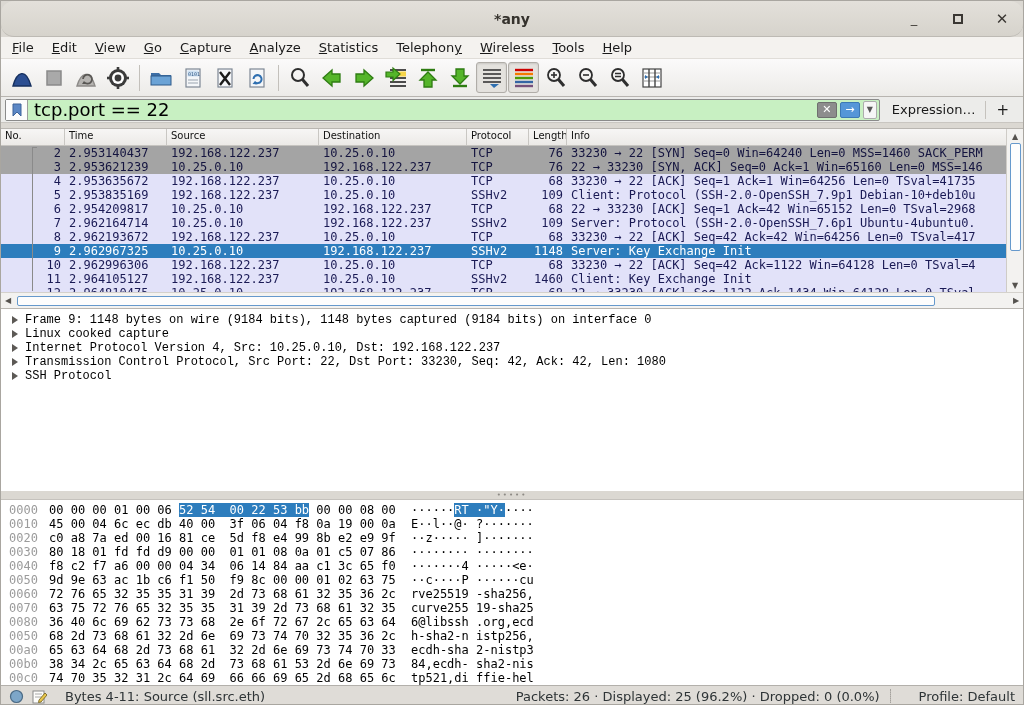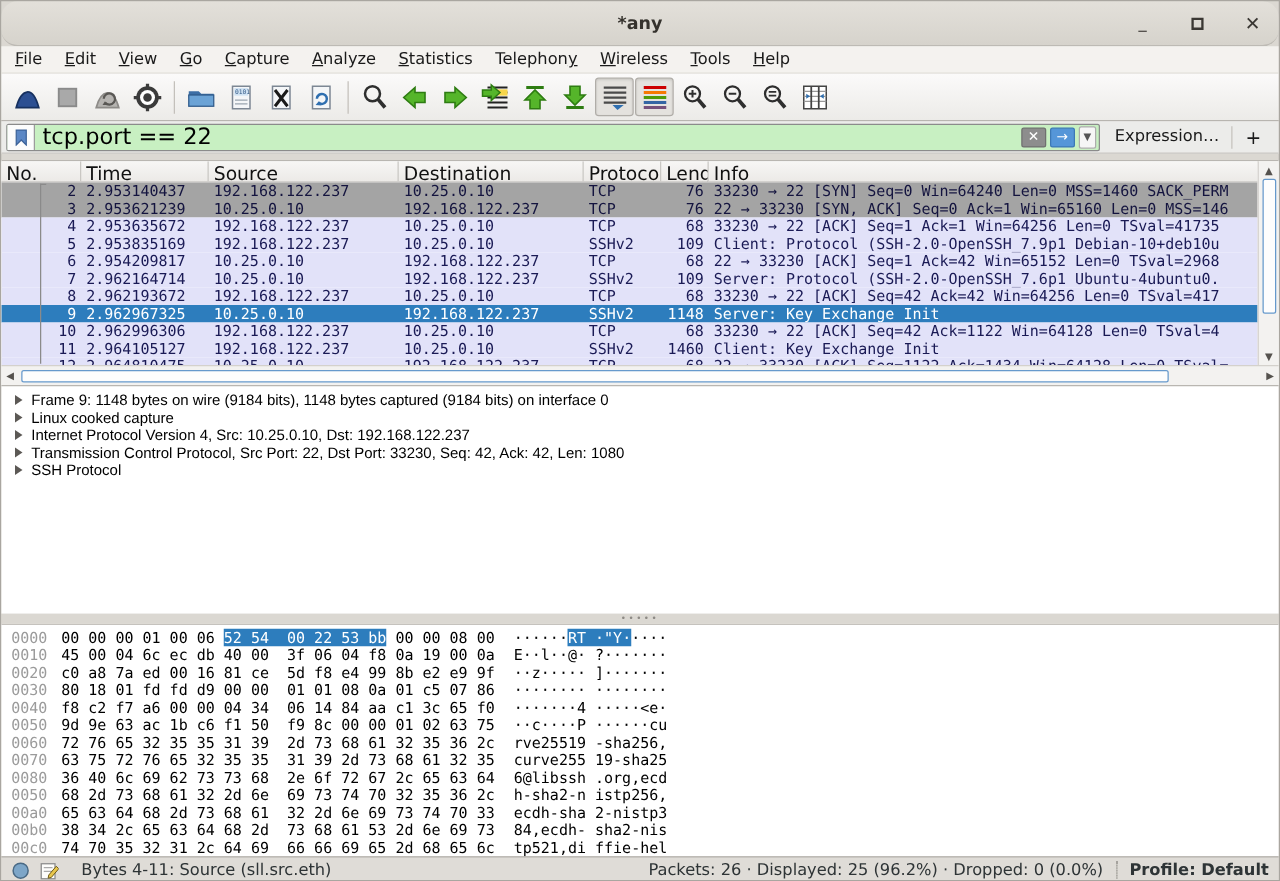--- a/index.html
+++ b/index.html
@@ -33,58 +33,58 @@
   .ff-apply { background:#5596d8; border:1px solid #3c78b5; }
   .ff-caret { width:14px; height:18px; background:#f6f6f6; border:1px solid #adadad; border-radius:2px; color:#555; font-size:8px; display:flex; align-items:center; justify-content:center; margin-right:2px; }
   .expr-label { font-size:13px; color:#1a1a1a; padding:0 10px 0 12px; }
   .fsep { width:1px; height:18px; background:#c5c2bd; }
   .plus-btn { font-size:15px; color:#1a1a1a; padding:0 10px; }
 
   
   .plist-wrap { margin-top:5px; background:#fff; }
   .plist { display:flex; height:164px; border-top:1px solid #b9b6b1; }
   .plist-main { flex:1; overflow:hidden; position:relative; }
-  .plist-header { display:flex; height:17px; background:linear-gradient(#f7f6f5,#eceae7); border-bottom:1px solid #c6c4c0; font-size:15px; color:#111; }
+  .plist-header { display:flex; height:17px; background:linear-gradient(#f7f6f5,#eceae7); border-bottom:1px solid #c6c4c0; font-size:10px; color:#111; }
   .hcell { padding:1px 4px 0 4px; border-right:1px solid #c9c7c3; overflow:hidden; white-space:nowrap; }
   .prow { display:flex; height:14px; font-family:"DejaVu Sans Mono", monospace; font-size:12px; line-height:14px; white-space:nowrap; }
   .pcell { overflow:hidden; white-space:pre; padding:0 4px; }
   .prow.gray { background:#a4a4a4; color:#14143f; }
   .prow.normal { background:#e2e2f9; color:#1a1a55; }
   .prow.selected { background:#2d7dbd; color:#ffffff; }
   .prow.cut { height:8px; overflow:hidden; }
   .rel-line { position:absolute; left:31px; top:18px; width:5px; height:144px; border-left:1px solid #8a8a8a; border-top:1px solid #8a8a8a; }
   .vscroll { width:17px; background:#f3f2f0; border-left:1px solid #cfccc7; display:flex; flex-direction:column; align-items:center; }
   .sarrow { height:14px; width:100%; display:flex; align-items:center; justify-content:center; font-size:8px; color:#55524e; }
   .vthumb { width:11px; height:108px; background:#fdfdfd; border:1px solid #6699cc; border-radius:2px; }
   .hscroll { height:16px; background:#f3f2f0; border-top:1px solid #d4d1cc; display:flex; align-items:center; }
   .hthumb { height:10px; width:918px; background:#fdfdfd; border:1px solid #6699cc; border-radius:2px; margin-left:2px; }
   .hspace { flex:1; }
 
   
   .details { height:183px; background:#fff; border-top:1px solid #b9b6b1; padding-top:4px; overflow:hidden; }
-  .drow { display:flex; align-items:center; height:14px; font-family:Liberation Sans, sans-serif; font-size:12px; color:#000; white-space:pre; }
+  .drow { display:flex; align-items:center; height:14px; font-family:Liberation Mono, monospace; font-size:12px; color:#000; white-space:pre; }
   .expander { width:0; height:0; border-left:6px solid #5c5955; border-top:4px solid transparent; border-bottom:4px solid transparent; margin:0 7px 0 11px; flex:none; }
 
   .splitter { height:8px; background:#dbd8d2; display:flex; align-items:center; justify-content:center; }
   .grip { color:#8d8a85; font-size:7px; letter-spacing:2px; line-height:4px; }
 
   
   .hexpane { height:186px; background:#fff; border-top:1px solid #c5c2bd; padding:3px 0 0 8px; overflow:hidden; }
   .hexrow { display:flex; height:14px; font-family:"DejaVu Sans Mono", monospace; font-size:12px; line-height:14px; white-space:pre; }
   .hoff { color:#9b9b9b; width:40px; flex:none; }
   .hbytes { width:362px; flex:none; }
   .hascii {}
   .bsel { background:#2d7dbd; color:#fff; }
 
   
   .statusbar { height:21px; background:#dfdcd7; border-top:1px solid #b3b0ab; display:flex; align-items:center; font-size:13px; color:#2e3436; padding:0 8px; }
   .sb-icons { display:flex; align-items:center; gap:8px; margin-right:18px; }
   .sb-left { flex:1; }
   .sb-sep { width:1px; height:14px; background:#bcb9b4; margin:0 10px; border-left:1px dotted #a5a29d; }
-  .sb-right { margin-left:0;font-weight:bold; }
+  .sb-right { margin-left:18px; }
 </style>
 </head>
 <body>
 
 <div class="titlebar">
   <div class="title-text">*any</div>
   <div class="win-btns">
     <div class="win-btn">_</div>
     <div class="win-btn">
       <svg width="10" height="10">

